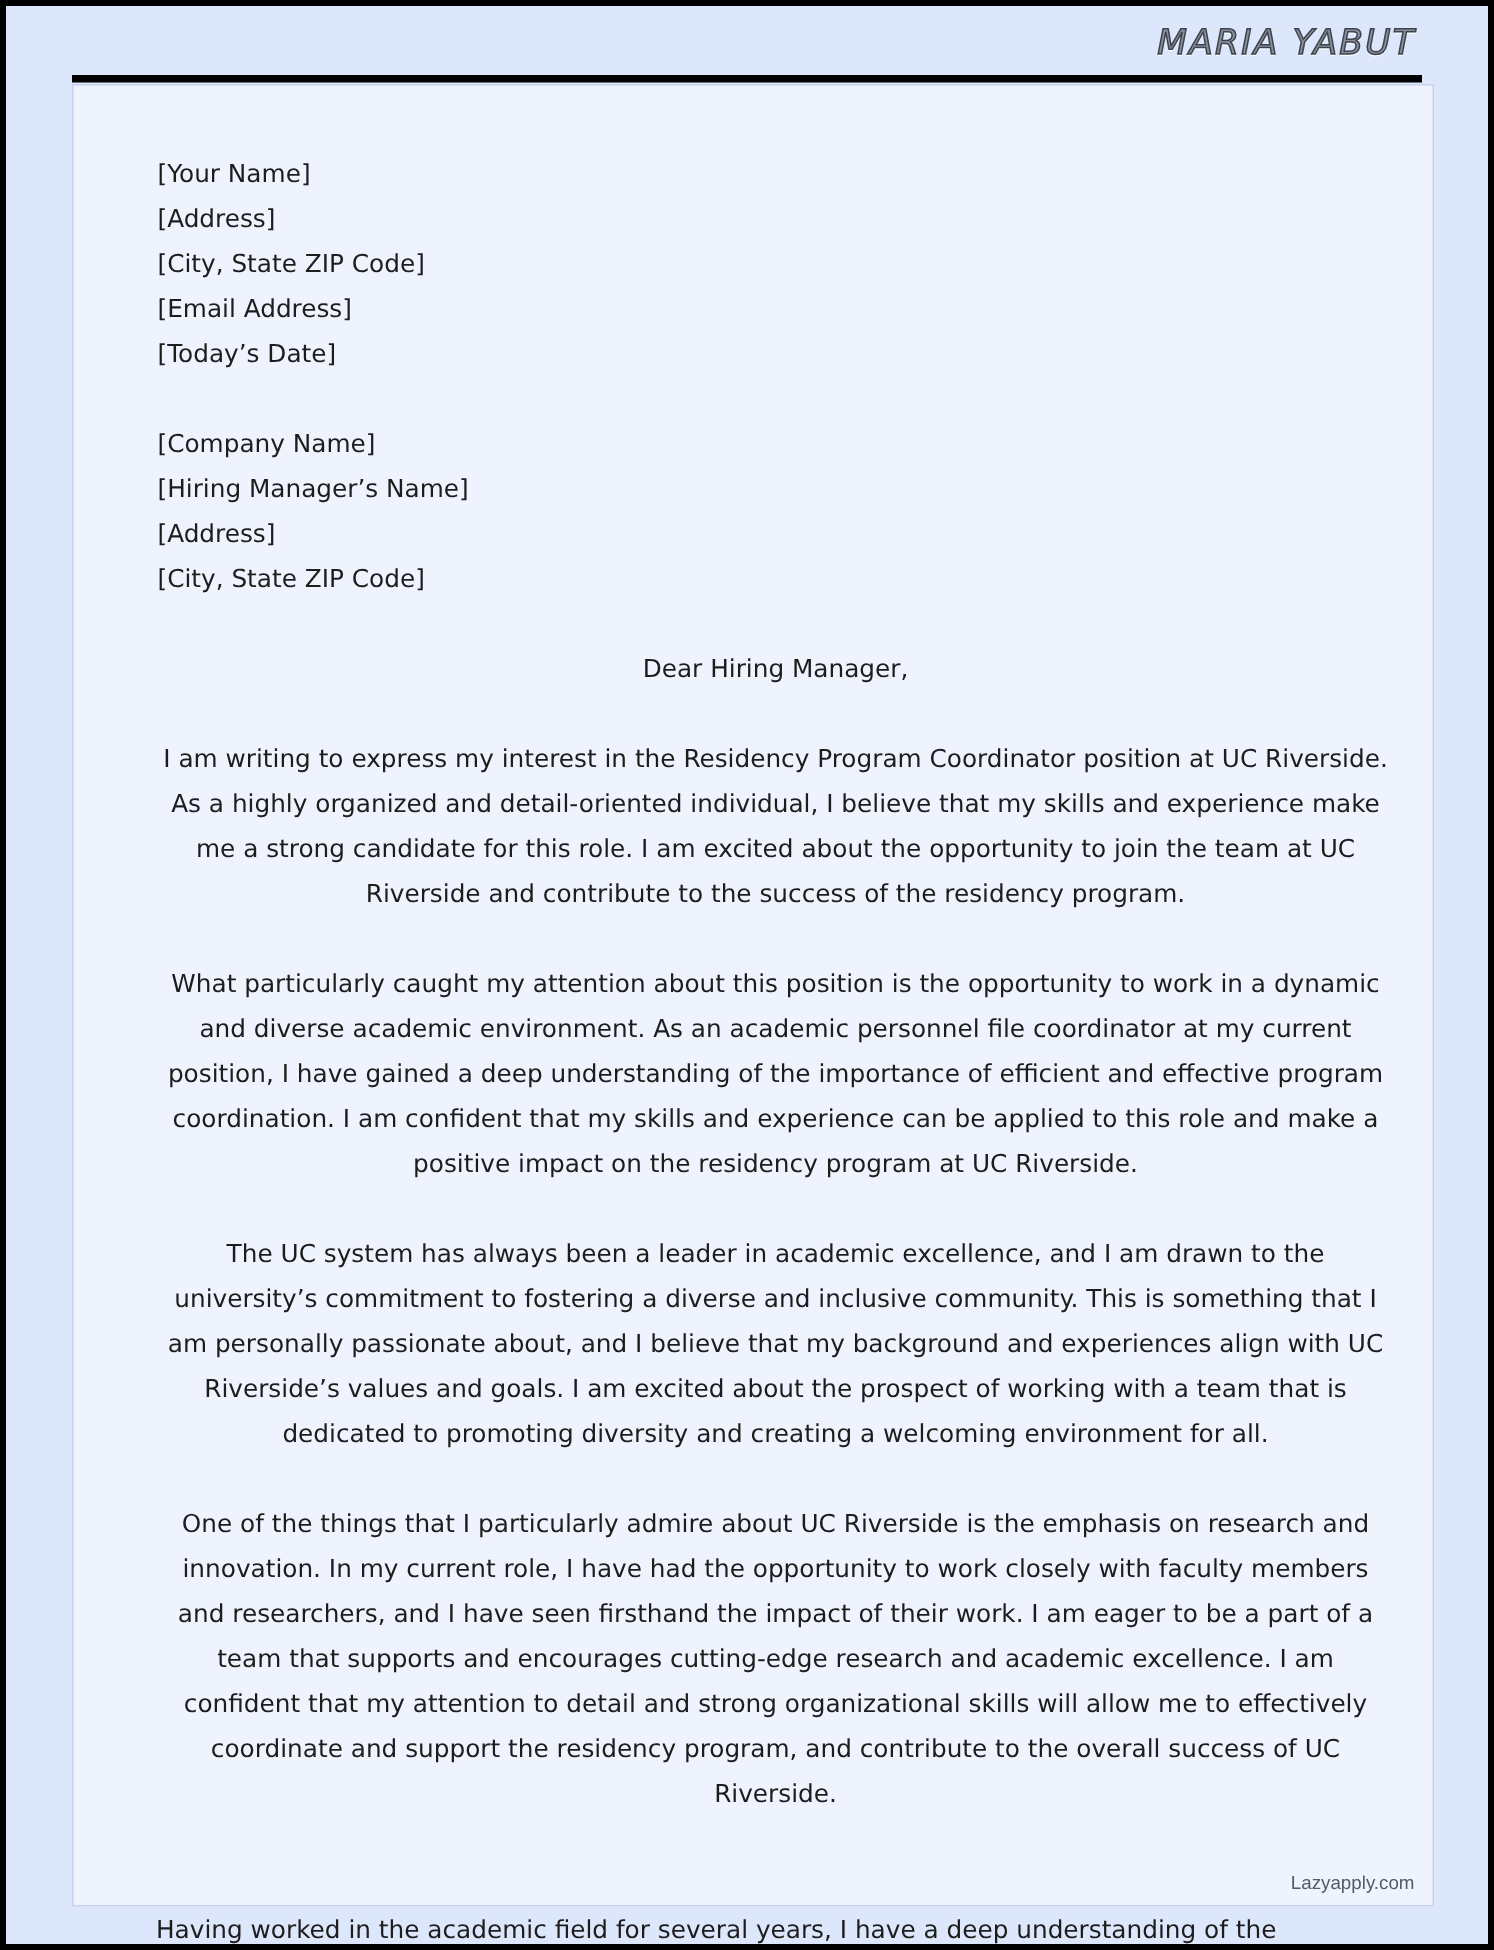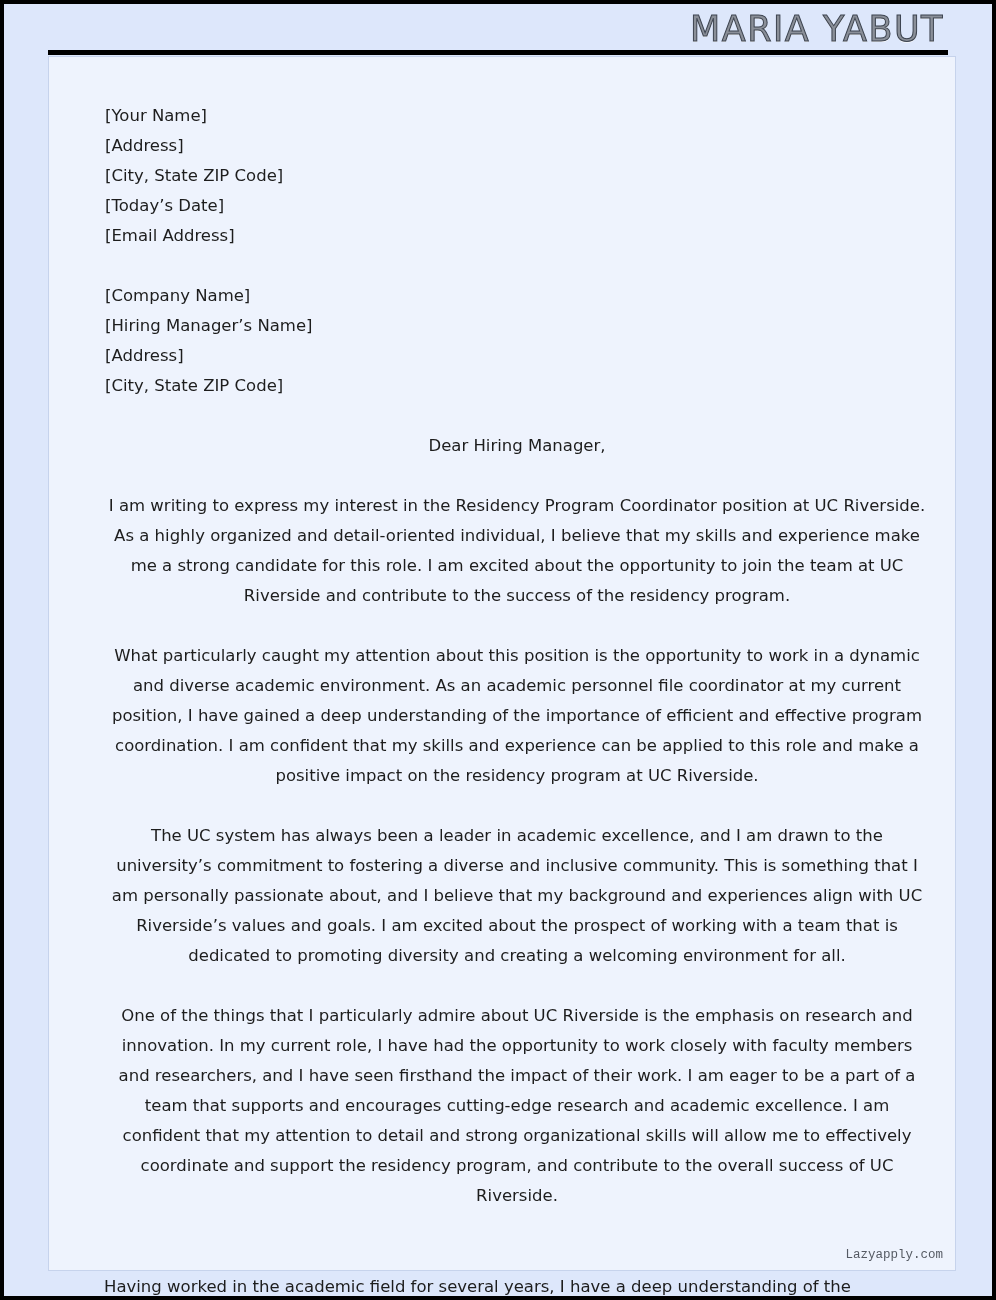--- a/index.html
+++ b/index.html
@@ -28,26 +28,27 @@
     right: 4px;
     height: 42px;
     display: flex;
     align-items: center;
     justify-content: flex-end;
     padding-right: 44px;
     box-sizing: border-box;
   }
   .header-name {
     font-family: "DejaVu Sans", sans-serif;
-    font-size: 35px;
+    font-size: 23px;
     letter-spacing: 1.5px;
     font-weight: 400;
     color: #8a8f98;
     -webkit-text-stroke: 1px #3d4450;
     text-shadow: 0 1px 0 #ffffff;
+    font-style: italic;
   }
   .rule {
     position: absolute;
     left: 44px;
     right: 44px;
     top: 46px;
     height: 5px;
     background: #000000;
   }
   .sheet {
@@ -77,21 +78,21 @@
   .para {
     margin: 0 0 30px 0;
     text-align: center;
   }
   .watermark {
     position: absolute;
     right: 12px;
     bottom: 8px;
     font-size: 12.5px;
     color: #555a63;
-    font-family: Liberation Mono, monospace;
+    font-family: Liberation Sans, sans-serif;
   }
   .overflow-line {
     position: absolute;
     left: 100px;
     top: 1268px;
     width: 860px;
     font-size: 16.5px;
     line-height: 30px;
     color: #1d1d1d;
     font-family: "DejaVu Sans", sans-serif;
@@ -110,22 +111,22 @@
 
   <div class="rule"></div>
 
   <div class="sheet">
     <div class="letter">
 
       <div class="block">
         <div class="line">[Your Name]</div>
         <div class="line">[Address]</div>
         <div class="line">[City, State ZIP Code]</div>
+        <div class="line">[Email Address]</div>
         <div class="line">[Today’s Date]</div>
-        <div class="line">[Email Address]</div>
       </div>
 
       <div class="block">
         <div class="line">[Company Name]</div>
         <div class="line">[Hiring Manager’s Name]</div>
         <div class="line">[Address]</div>
         <div class="line">[City, State ZIP Code]</div>
       </div>
 
       <div class="para">Dear Hiring Manager,</div>

